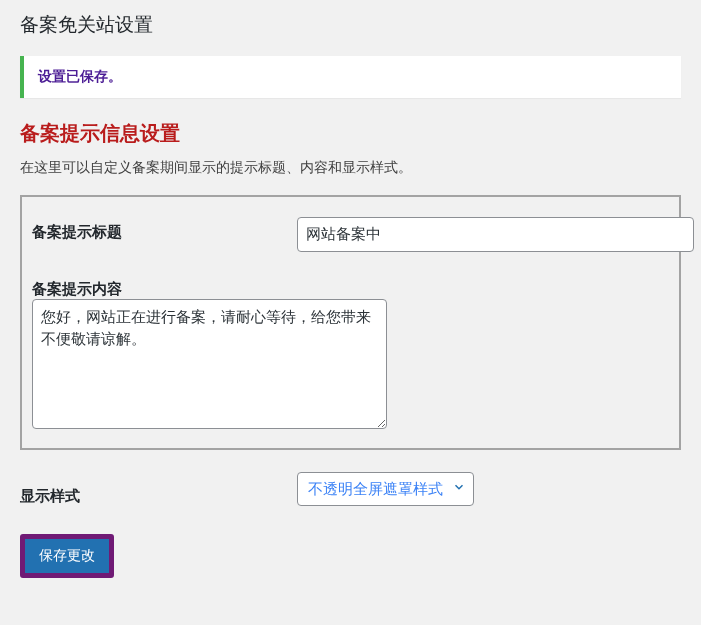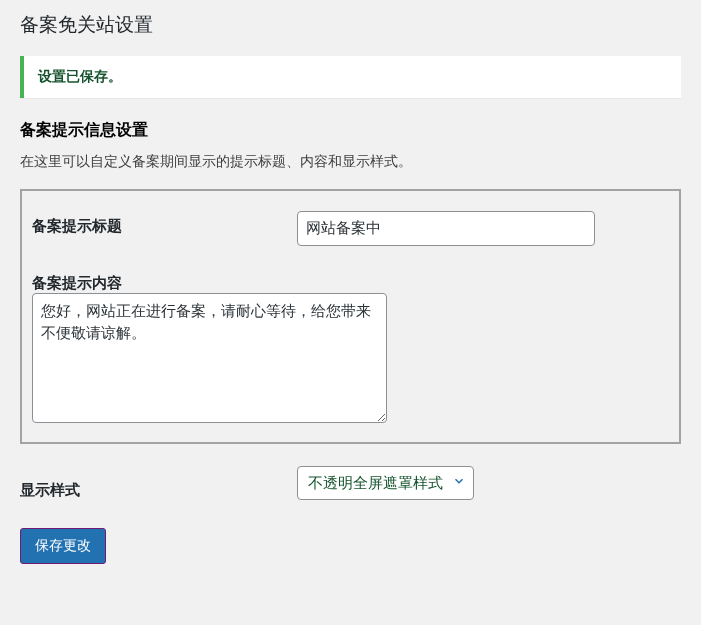--- a/index.html
+++ b/index.html
@@ -23,27 +23,27 @@
     }
     .notice {
       background: #fff;
       border-left: 4px solid #46b450;
       padding: 12px 14px;
       margin-bottom: 18px;
       box-shadow: 0 1px 1px rgba(0,0,0,0.04);
     }
     .notice p {
       font-size: 14px;
-      color: #14532d;
+      color: #4c1d95;
       font-weight: 600;
     }
     .section-title {
-      font-size: 16px;
+      font-size: 20px;
       font-weight: 600;
-      color: #000000;
+      color: #b91c1c;
       margin-top: 22px;
       margin-bottom: 12px;
     }
     .section-desc {
       font-size: 14px;
       color: #404040;
       margin-bottom: 18px;
     }
     .highlight-box {
       border: 2px solid #a3a3a3;
@@ -63,21 +63,21 @@
       flex-shrink: 0;
       font-size: 15px;
       font-weight: 600;
       color: #23282d;
       padding-top: 6px;
     }
     .form-control {
       flex: 1;
     }
     .text-input {
-      width: 298px;
+      width: 397px;
       padding: 5px 8px;
       font-size: 15px;
       border: 1px solid #8c8f94;
       border-radius: 4px;
       background: #fff;
       color: #2c3338;
       line-height: 1.5;
     }
     .textarea-input {
       width: 355px;
@@ -97,36 +97,36 @@
       display: inline-block;
     }
     .select-input {
       appearance: none;
       -webkit-appearance: none;
       padding: 5px 30px 5px 10px;
       font-size: 15px;
       border: 1px solid #8c8f94;
       border-radius: 4px;
       background: #fff;
-      color: #14532d;
+      color: #3b82f6;
       line-height: 1.5;
       cursor: pointer;
     }
     .select-chevron {
       position: absolute;
       right: 8px;
       top: 50%;
       transform: translateY(-50%);
       pointer-events: none;
       color: #2271b1;
     }
     .button-primary {
       display: inline-block;
       background: #2271b1;
-      border: 1px solid #701a75;
+      border: 5px solid #701a75;
       color: #fff;
       font-size: 14px;
       padding: 7px 14px;
       border-radius: 3px;
       cursor: pointer;
       line-height: 1.4;
     }
     .plain-row {
       display: flex;
       align-items: flex-end;

